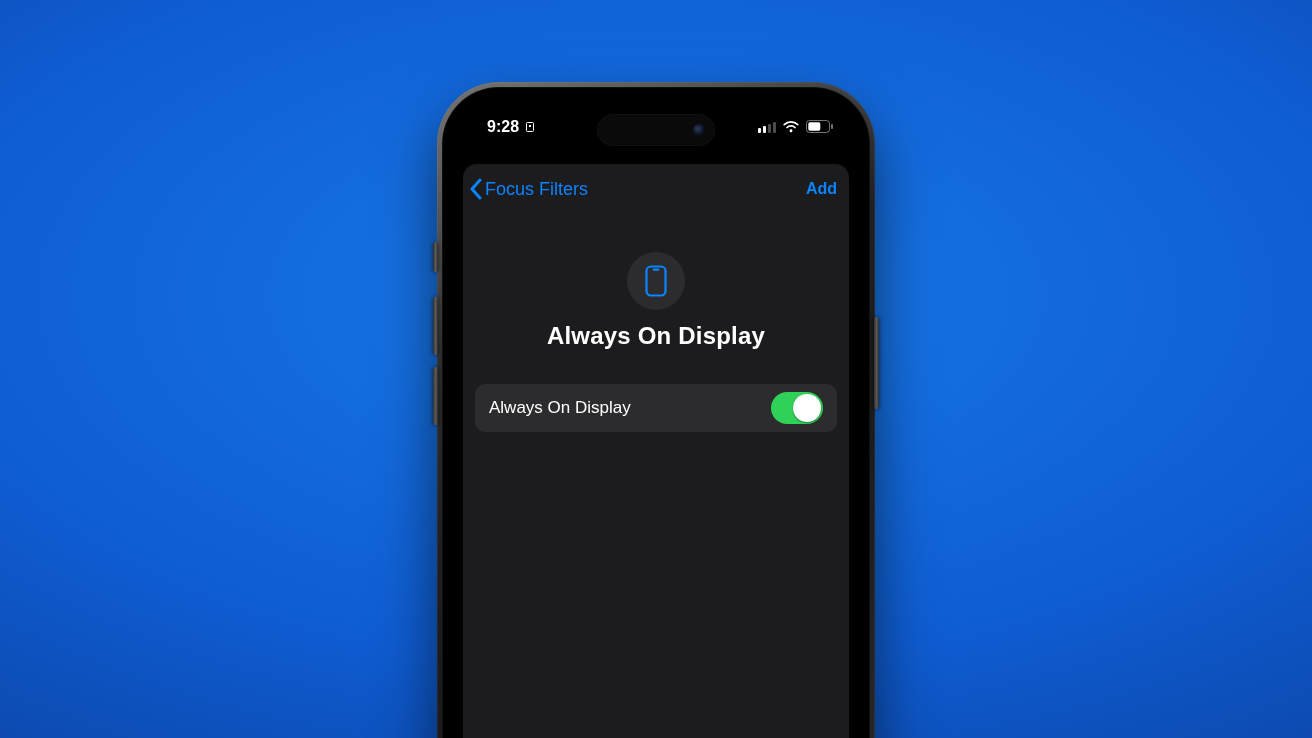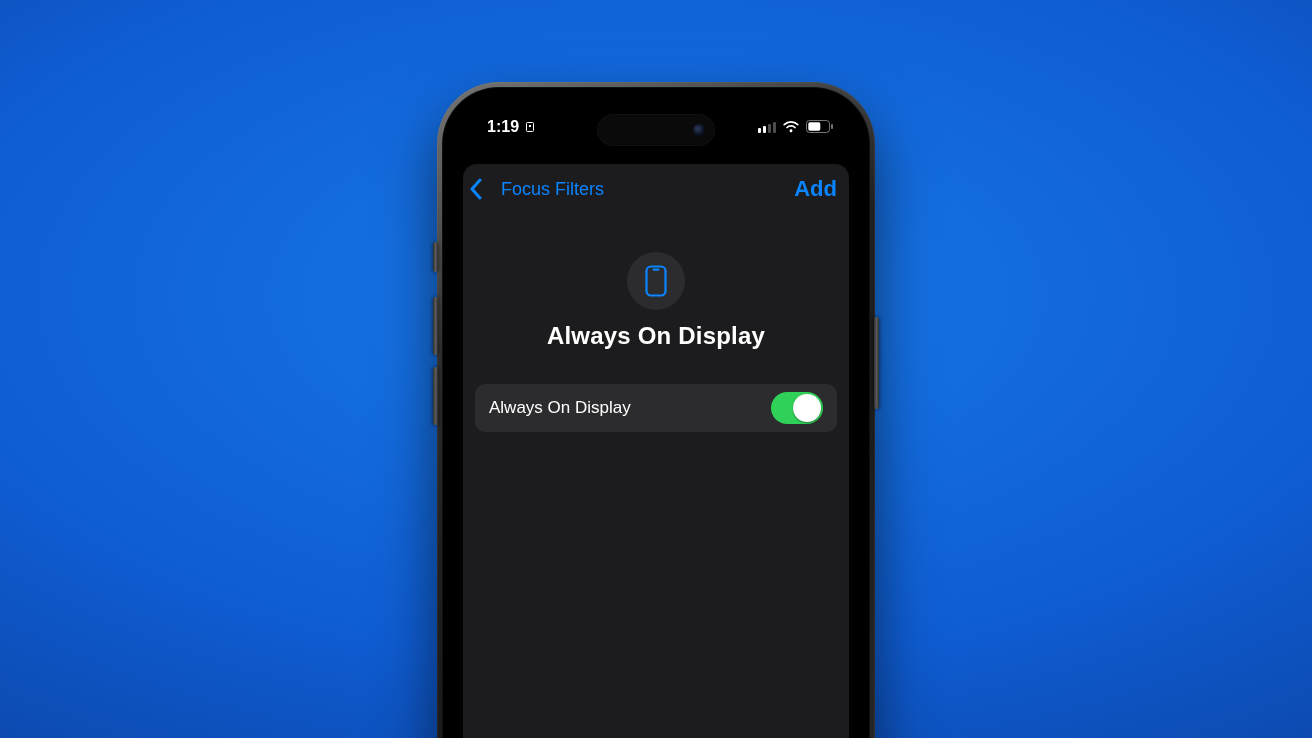--- a/index.html
+++ b/index.html
@@ -155,29 +155,29 @@
     position: relative;
     height: 50px;
     display: flex;
     align-items: center;
     justify-content: space-between;
     padding: 0 12px 0 6px;
   }
   .back {
     display: flex;
     align-items: center;
-    gap: 18px;
+    gap: 2px;
     color: #0a84ff;
     font-size: 18px;
     font-weight: 400;
   }
   .back svg { display: block; }
   .add {
     color: #0a84ff;
-    font-size: 22px;
+    font-size: 16px;
     font-weight: 600;
   }
 
   .hero {
     display: flex;
     flex-direction: column;
     align-items: center;
     margin-top: 38px;
     color: #fff;
   }
@@ -285,21 +285,21 @@
 
     <div class="bezel">
       <div class="screen">
 
         <div class="island">
           <div class="cam"></div>
         </div>
 
         <div class="statusbar">
           <div class="sb-left">
-            <span>1:19</span>
+            <span>9:28</span>
             <span class="card-icon"></span>
           </div>
           <div class="sb-right">
             <span class="cellular">
               <span></span>
                 <span></span>
                 <span class="dim"></span>
                 <span class="dim"></span>
             </span>
             <span class="wifi">

